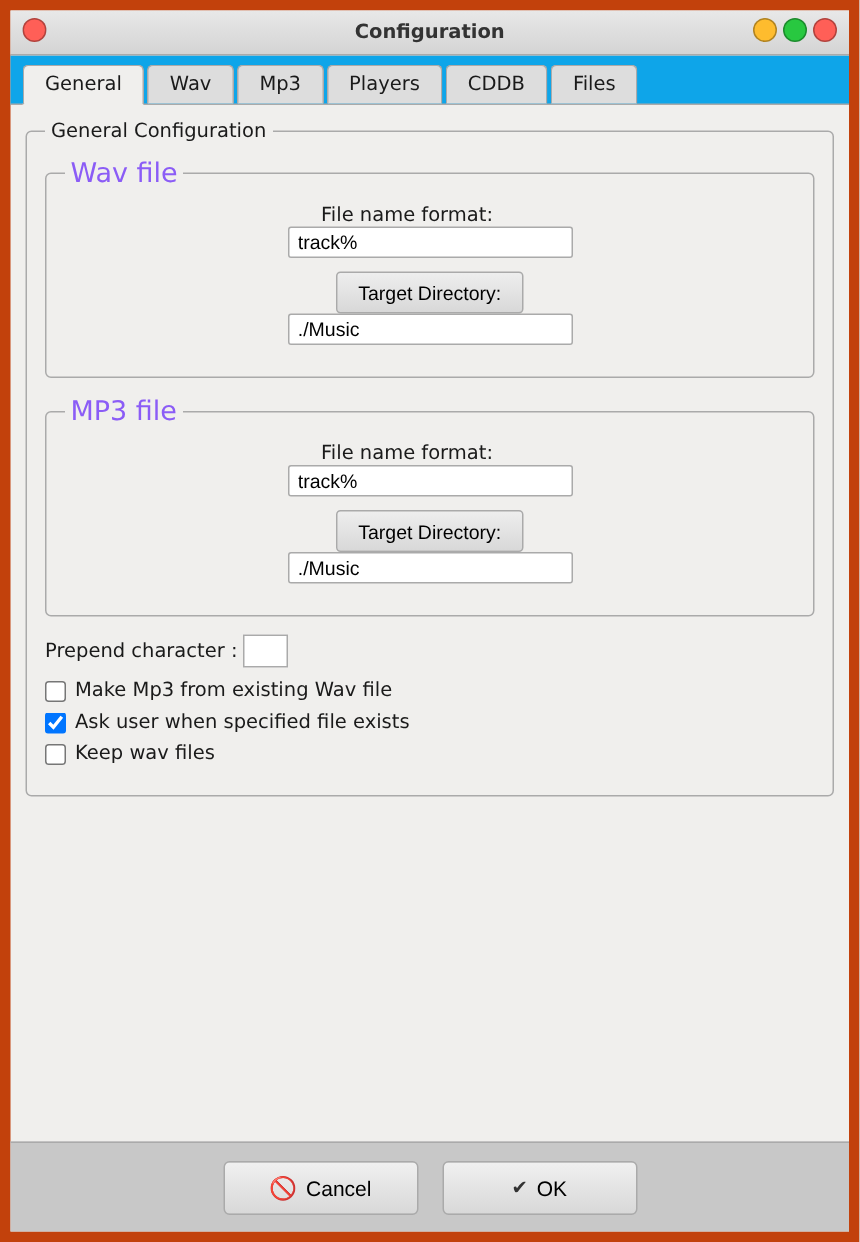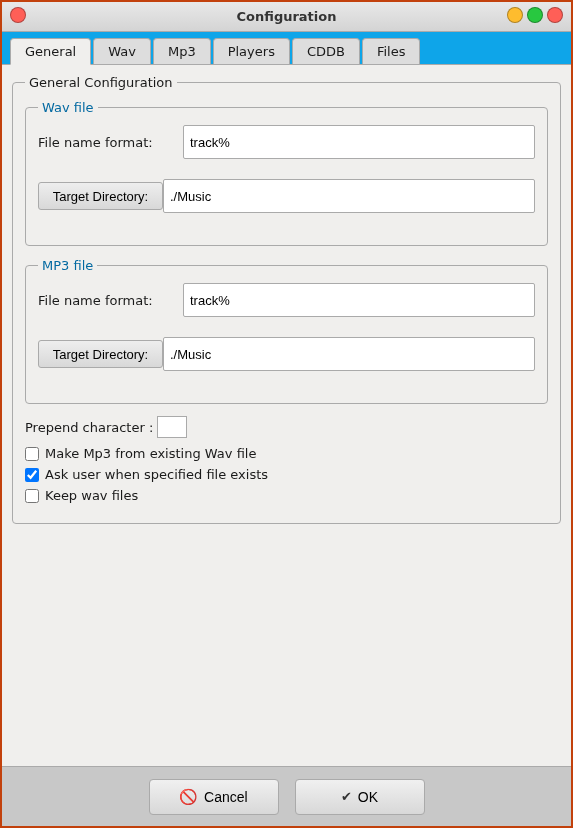--- a/index.html
+++ b/index.html
@@ -17,21 +17,21 @@
       color: #1a1a1a;
       display: flex;
       flex-direction: column;
       align-items: center;
     }
 
     .window {
       width: 573px;
       height: 828px;
       background: #f0efed;
-      border: 2px solid #c2410c;
+      border: 7px solid #c2410c;
       display: flex;
       flex-direction: column;
     }
 
     .titlebar {
       background: linear-gradient(to bottom, #e8e8e8, #d4d4d4);
       height: 30px;
       display: flex;
       align-items: center;
       justify-content: center;
@@ -114,29 +114,30 @@
     }
 
     .fieldset {
       border: 1px solid #aaa;
       border-radius: 4px;
       margin-bottom: 12px;
       padding: 10px 12px 12px 12px;
     }
 
     .fieldset-legend {
-      font-size: 13px;
+      font-size: 18px;
       padding: 0 4px;
-      color: #0369a1;
+      color: #8b5cf6;
     }
 
     .form-row {
       display: flex;
       align-items: center;
-      margin-bottom: 20px;
+      margin-bottom: 9px;
+      flex-direction: column;
     }
 
     .form-label {
       width: 145px;
       font-size: 13px;
       flex-shrink: 0;
     }
 
     .form-input {
       flex: 1;

